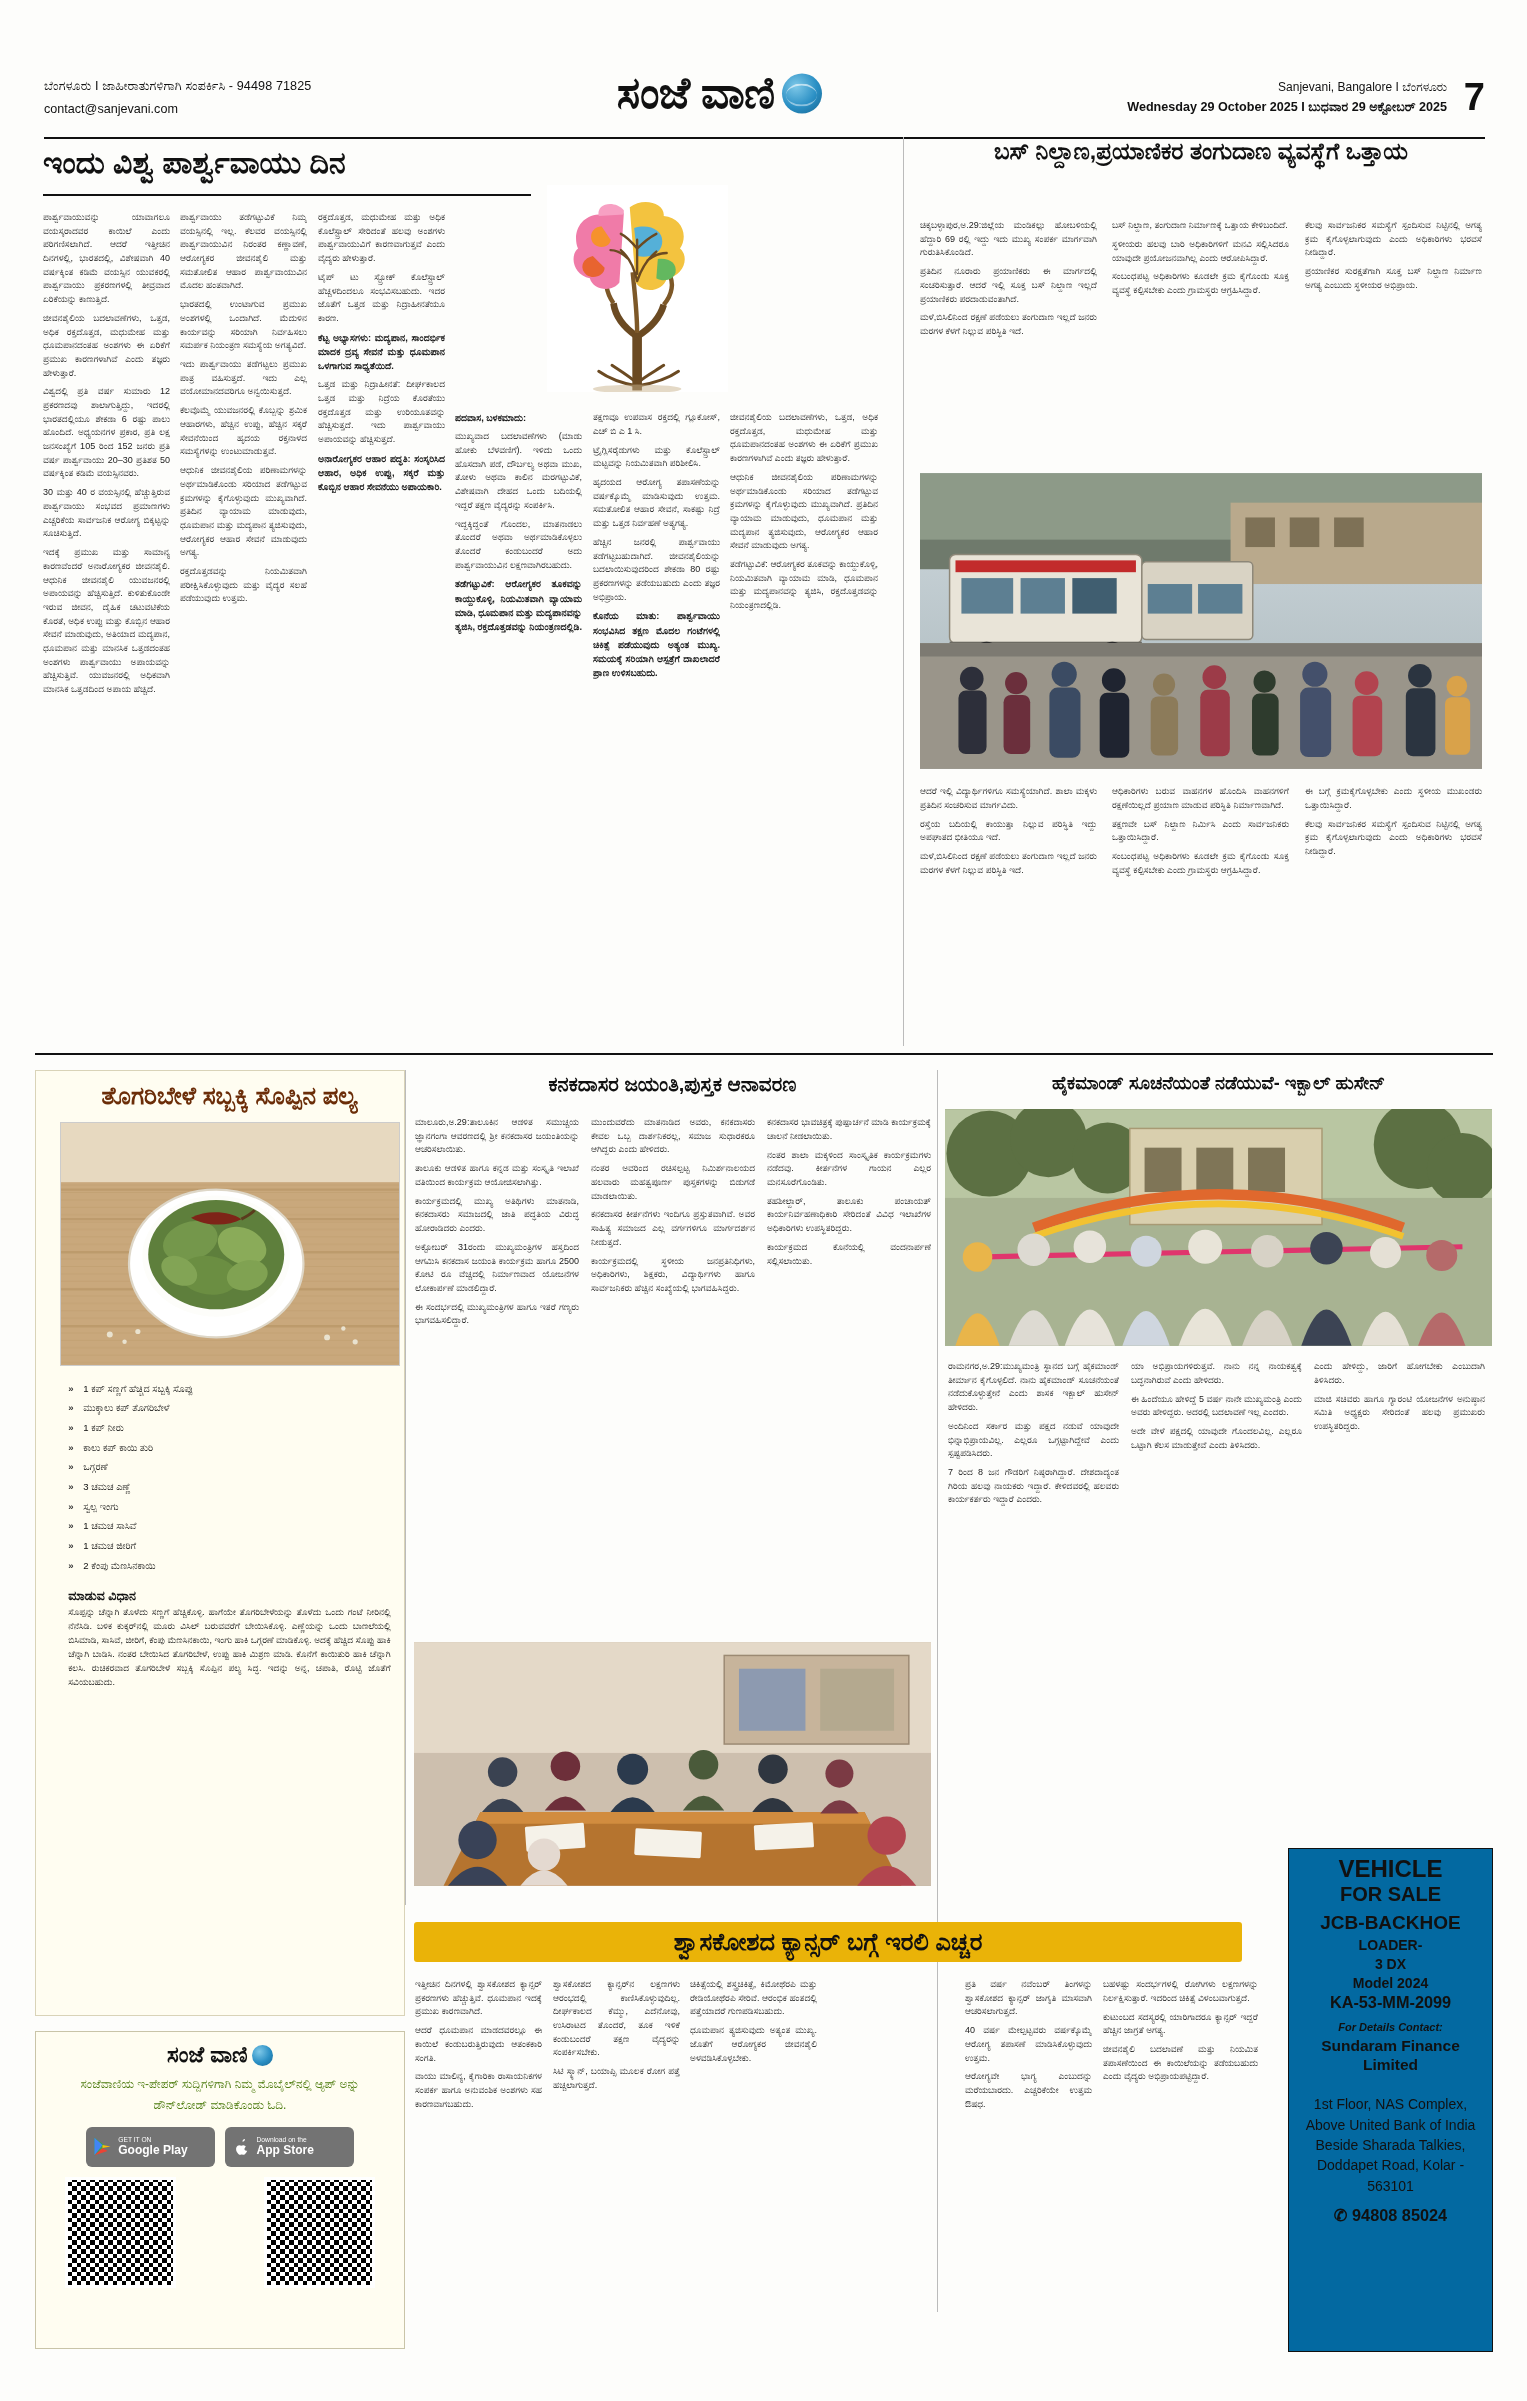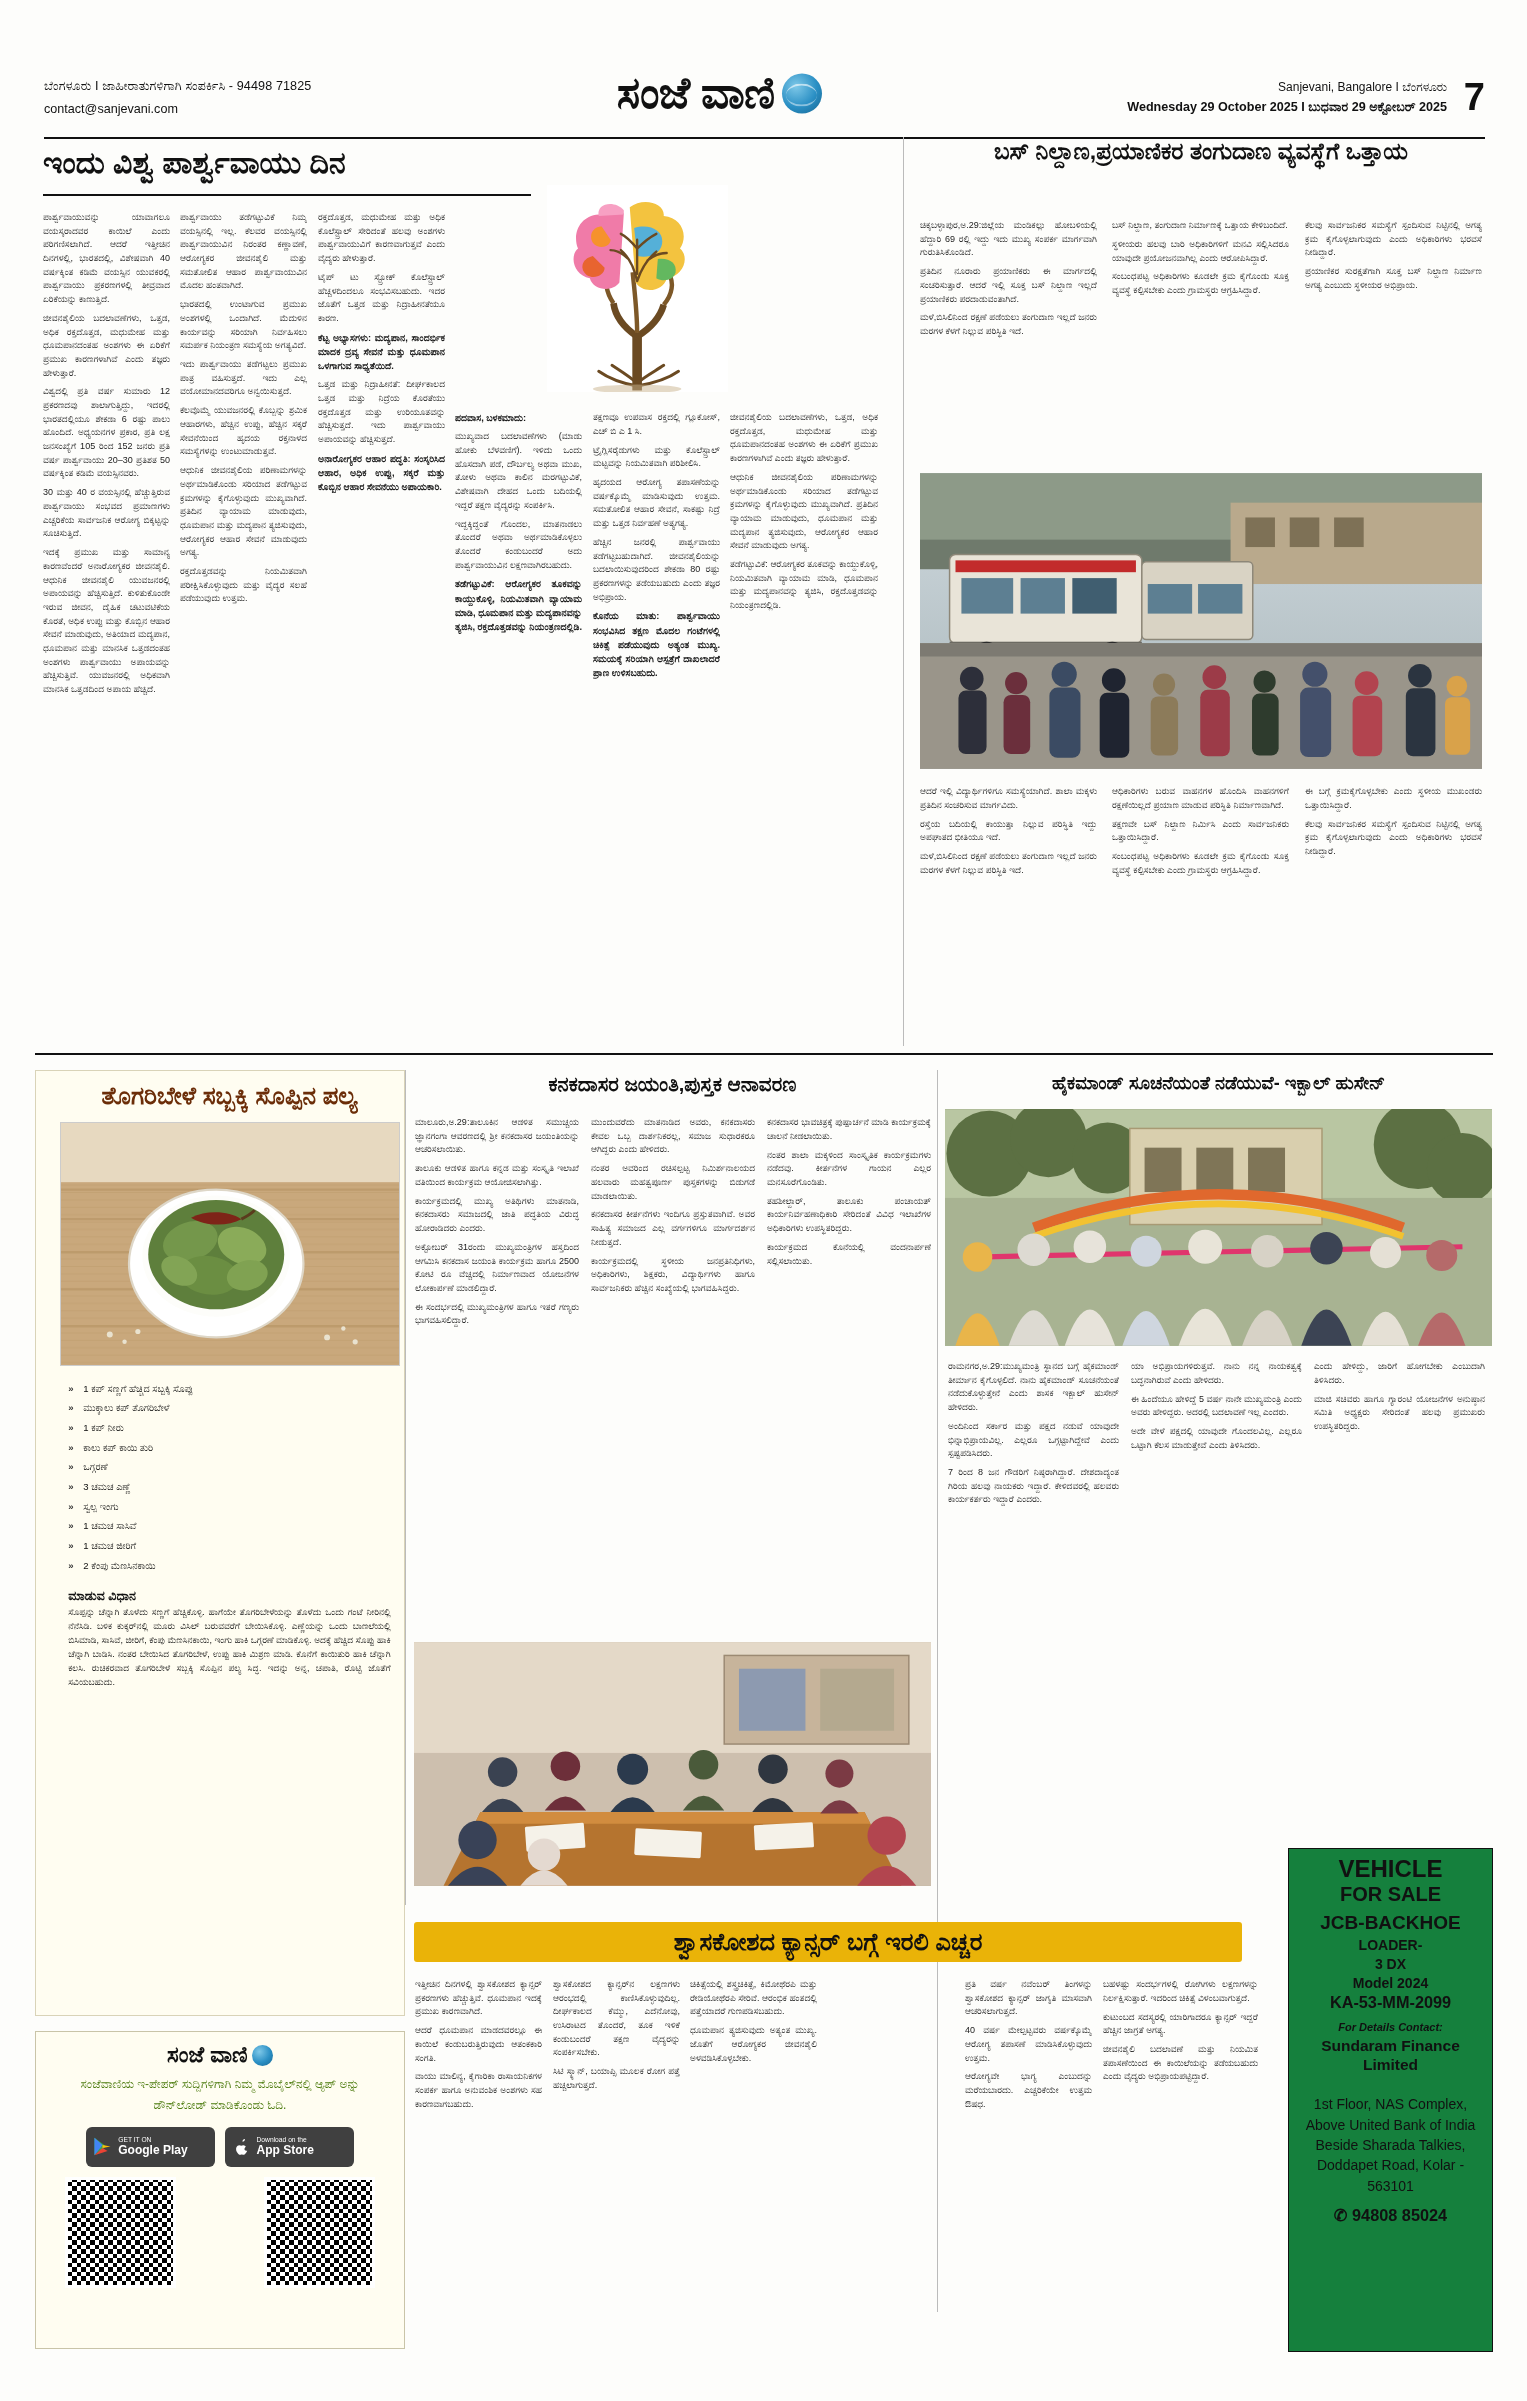--- a/index.html
+++ b/index.html
@@ -121,21 +121,21 @@
   #promo-box {
     position: absolute; left: 35px; top: 2031px; width: 370px; height: 318px;
     border: 0.7px solid #c9c4a8; background: #fffdf1; text-align: center; padding-top: 10.3px;
   }
   #promo-logo { font-size: 22px; font-weight: bold; display: flex; align-items:center; justify-content:center; gap:4.4px;}
   #promo-logo .g { width: 21px; height: 21px; border-radius: 50%;
     background: radial-gradient(circle at 35% 32%, #7ec8e8 0%, #2a8fc4 55%, #17648f 100%); }
   #promo-text { font-size: 12px; line-height: 1.75; padding: 6px 19px 0; color: #4d7c0f; }
   .stores { display: flex; gap: 10.3px; justify-content: center; padding-top: 10.3px; }
   .store-badge {
-    width: 129px; height: 40px; background: #404040; color: #fff; border-radius: 6px;
+    width: 129px; height: 40px; background: #737373; color: #fff; border-radius: 6px;
     display: flex; align-items: center; gap: 6px; padding: 0 7.4px;
   }
   .store-badge .sb-txt { text-align: left; line-height: 1.15; }
   .store-badge .sb-small { font-size: 6.7px; }
   .store-badge .sb-big { font-size: 12px; font-weight: bold; }
   .qr { width: 111px; height: 111px; margin: 10.3px auto 0;
         background:
           repeating-linear-gradient(0deg,#000 0 4.4px,#fff 4.4px 9px),
           repeating-linear-gradient(90deg,#000 0 4.4px,#fff 4.4px 9px);
         background-blend-mode: difference; border: 3.7px solid #fff; }
@@ -164,21 +164,21 @@
   
   #story5-title {
     position: absolute; left: 414px; top: 1922px; width: 828px;
     font-size: 24px; font-weight: bold; text-align: center;
     background: #eab308; padding: 6px 0; border-radius: 3px;
   }
 
   
   #ad-box {
     position: absolute; left: 1288px; top: 1848px; width: 205px; height: 504px;
-    border: 1.5px solid #111; background: #15803d; text-align: center; padding: 7.4px 6px;
+    border: 1.5px solid #111; background: #0369a1; text-align: center; padding: 7.4px 6px;
   }
   #ad-box .ad-l1 { font-size: 24px; font-weight: bold; line-height: 1.05; }
   #ad-box .ad-l2 { font-size: 20px; font-weight: bold; line-height: 1.1; margin-top: 1.5px;}
   #ad-box .ad-l3 { font-size: 19px; font-weight: bold; line-height: 1.15; margin-top: 7.4px; }
   #ad-box .ad-l4 { font-size: 14px; font-weight: bold; margin-top: 3px;}
   #ad-box .ad-l5 { font-size: 16.3px; font-weight: bold; margin-top: 1.5px;}
   #ad-box .ad-italic { font-size: 11px; font-style: italic; font-weight: bold; margin-top: 9px; }
   #ad-box .ad-co { font-size: 15.5px; font-weight: bold; line-height: 1.2; margin-top: 4.4px;}
   #ad-box .ad-addr { font-size: 14px; line-height: 1.45; margin-top: 20px; }
   #ad-box .ad-phone { font-size: 16.3px; font-weight: bold; margin-top: 10.3px; }

